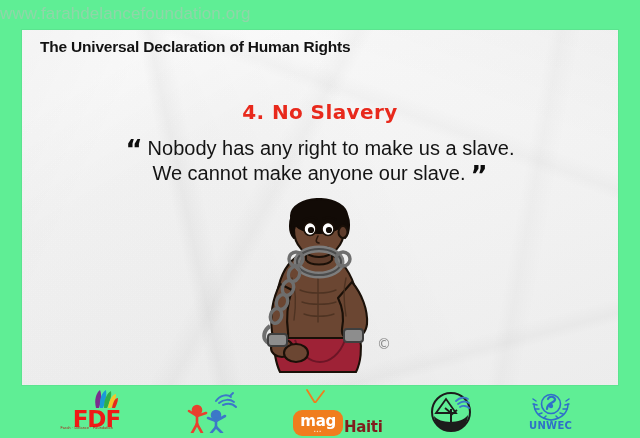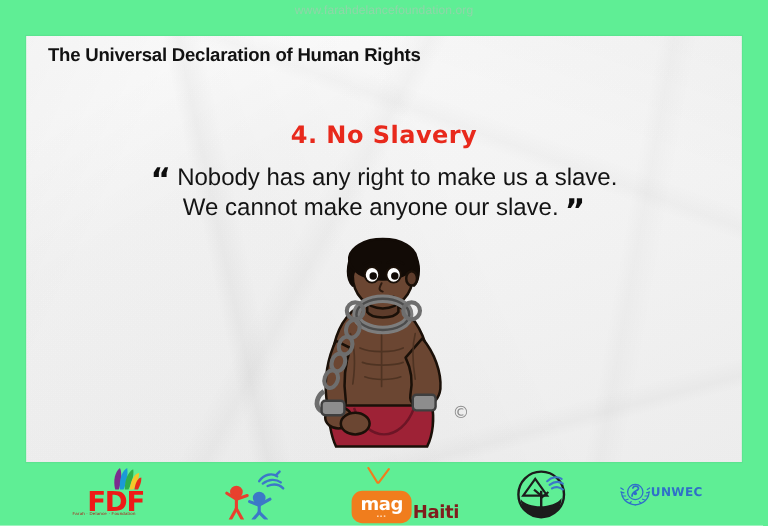--- a/index.html
+++ b/index.html
@@ -6,22 +6,21 @@
   html,body { width:640px; height:438px; overflow:hidden; }
   body {
     background:#5fee95;
     font-family:"Liberation Sans", sans-serif;
     position:relative;
   }
   
   .site-url {
     position:absolute;
     top:4px; left:0; width:100%;
-    text-align:center;
-    font-size:10px;
+    font-size:17px;
     color:#8fd6a8;
     letter-spacing:.1px;
     font-family:"Liberation Sans", sans-serif;
   }
   
   .card {
     position:absolute;
     left:22px; top:30px;
     width:596px; height:355px;
     background:#fbfbfb;
@@ -161,21 +160,21 @@
   .haiti-word {
     font-family:"DejaVu Sans", sans-serif;
     font-weight:bold;
     font-size:15px;
     color:#7f1d1d;
     letter-spacing:-.3px;
     margin-left:1px;
     position:relative; top:2px;
   }
   
-  .logo-unwec { flex-direction:row; width:70px; }
+  .logo-unwec { flex-direction:column; width:70px; }
   .unwec-text {
     font-family:"DejaVu Sans", sans-serif;
     font-weight:bold;
     font-size:10px;
     color:#2f6fc9;
     letter-spacing:.3px;
     margin-top:-2px;
   }
   .logo-circle { width:48px; }
   .logo-dance { width:70px; }

